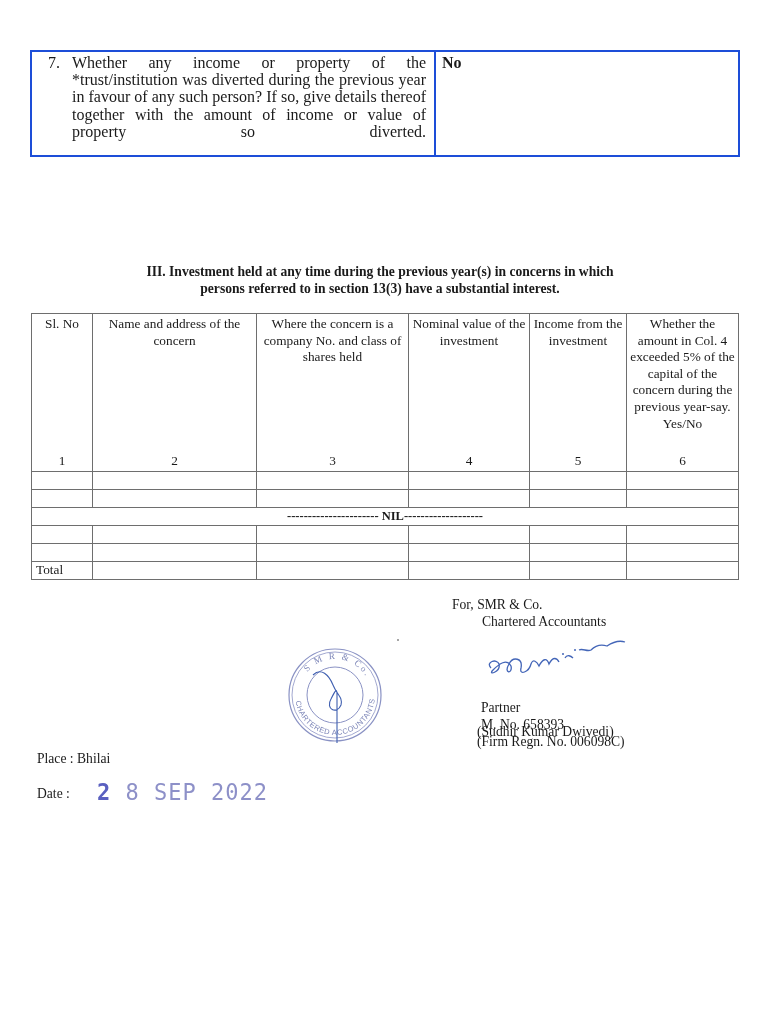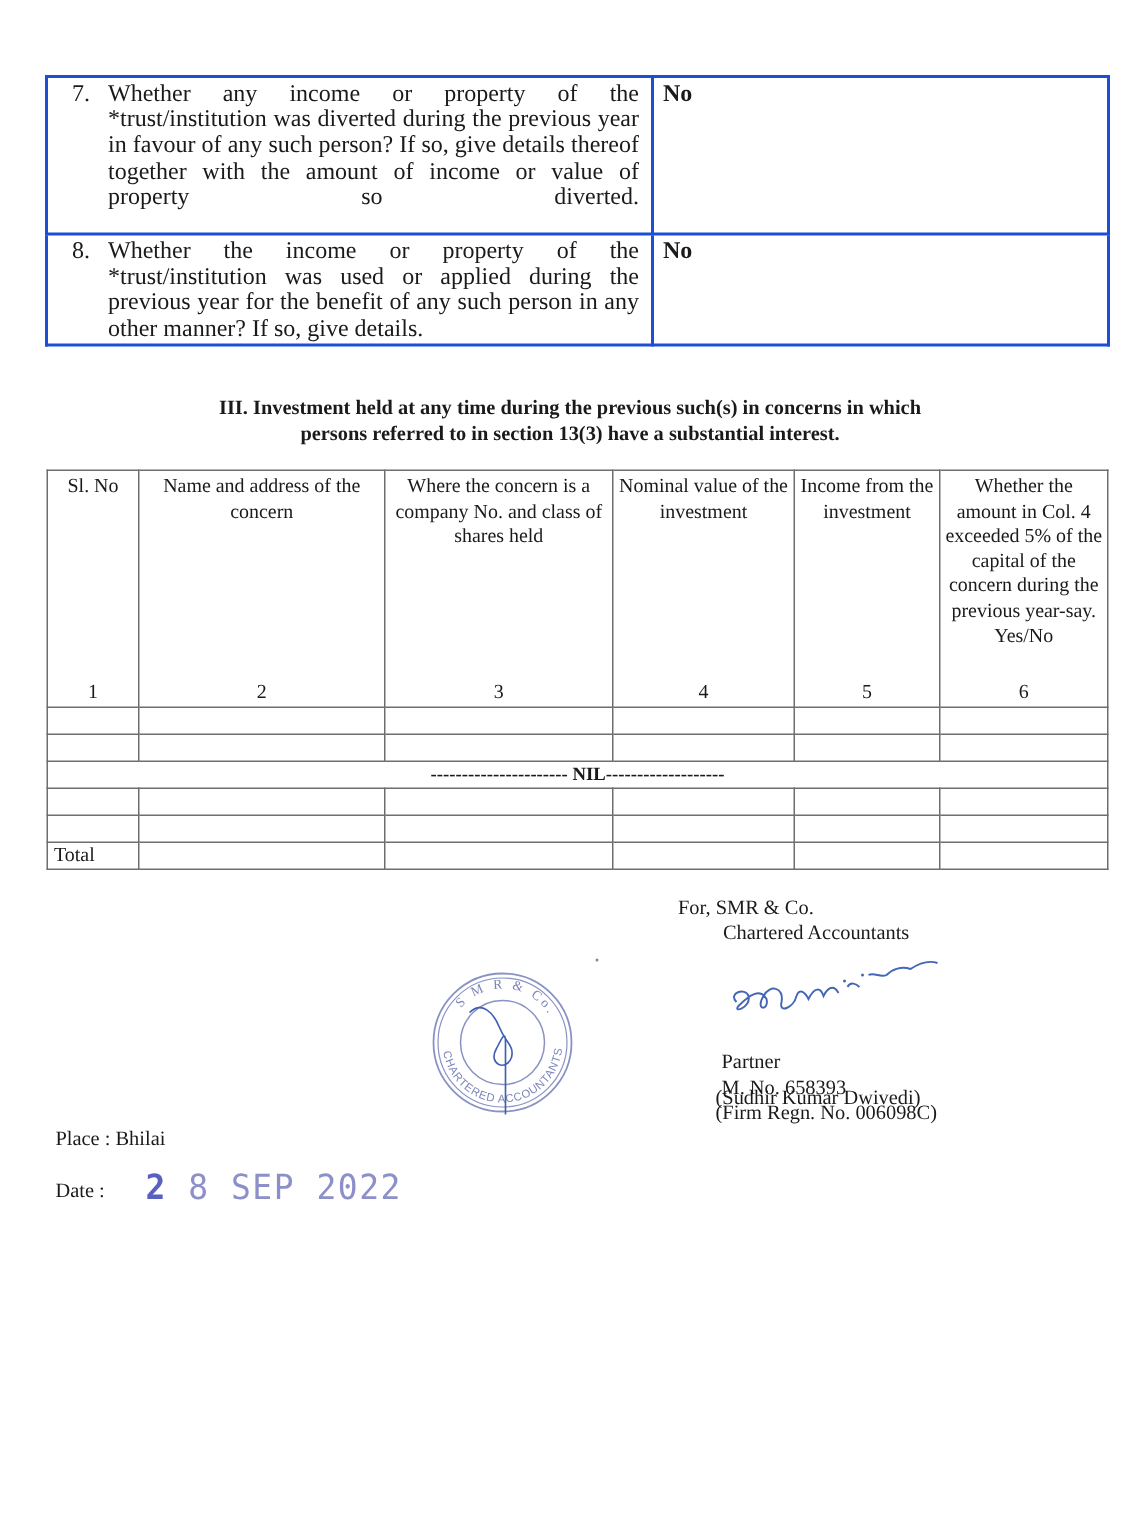--- a/index.html
+++ b/index.html
@@ -55,31 +55,25 @@
 <body>
 
 <table id="t1">
   <tbody>
       <tr class="r7">
     <td class="q">
       <span class="num">7.</span><span class="qtext last-justify">Whether any income or property of the *trust/institution was diverted during the previous year in favour of any such person? If so, give details thereof together with the amount of income or value of property so diverted.</span>
     </td>
     <td class="ans">No</td>
   </tr>
-  <tr class="r8">
-    <td class="q">
-      <span class="num">8.</span><span class="qtext">Whether the income or property of the *trust/institution was used or applied during the previous year for the benefit of any such person in any other manner? If so, give details.</span>
-    </td>
-    <td class="ans">No</td>
-  </tr>
 </tbody>
   </table>
 
 <div id="heading" class="abs">
-  <div>III. Investment held at any time during the previous such(s) in concerns in which</div>
+  <div>III. Investment held at any time during the previous year(s) in concerns in which</div>
   <div>persons referred to in section 13(3) have a substantial interest.</div>
 </div>
 
 <table id="t2">
   <colgroup>
     <col style="width:61px">
       <col style="width:164px">
       <col style="width:152px">
     <col style="width:121px">
       <col style="width:97px">

